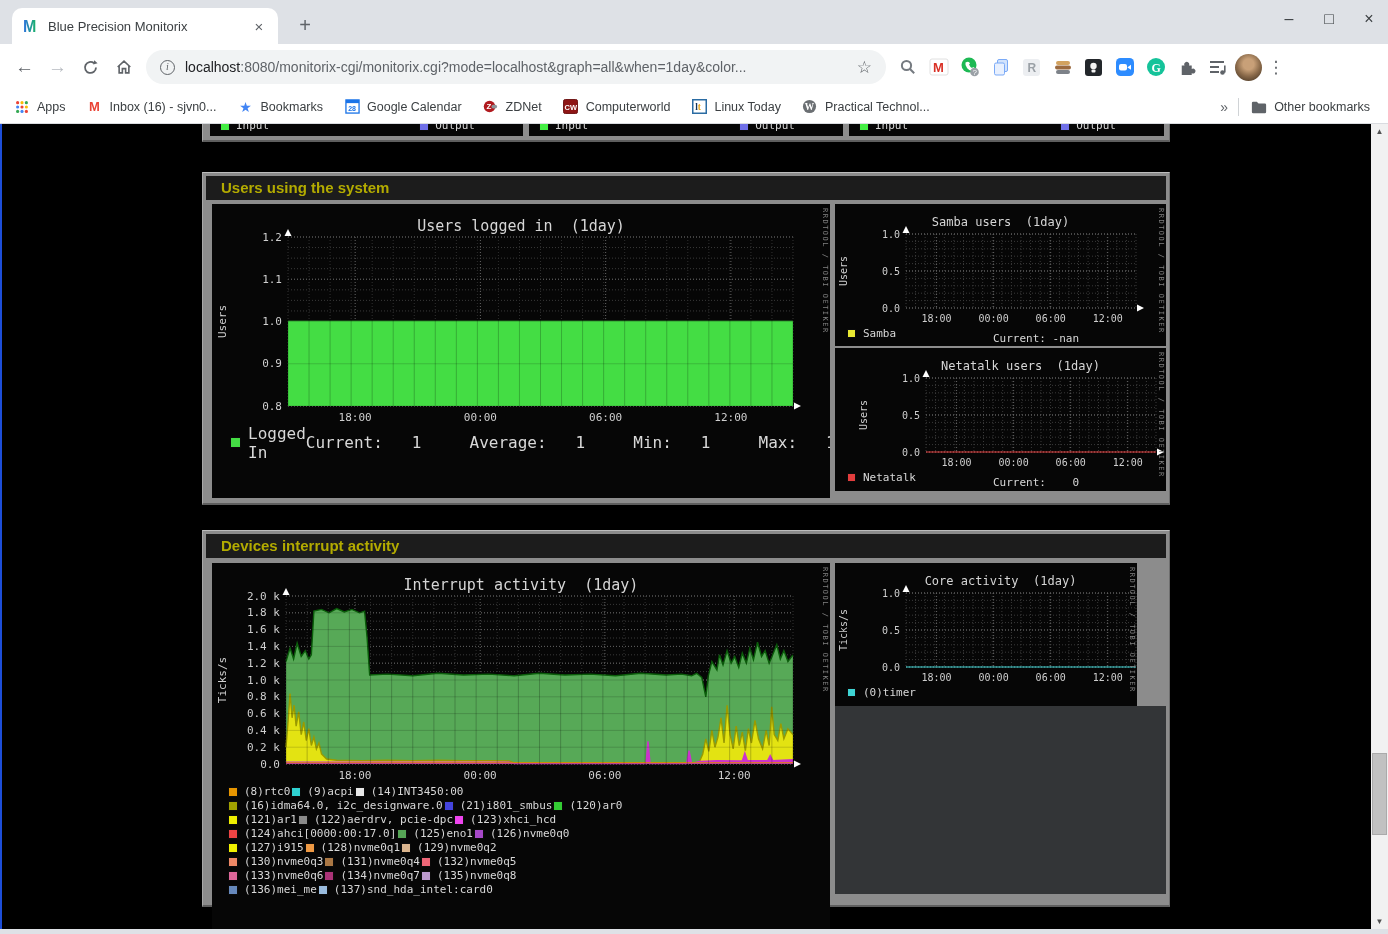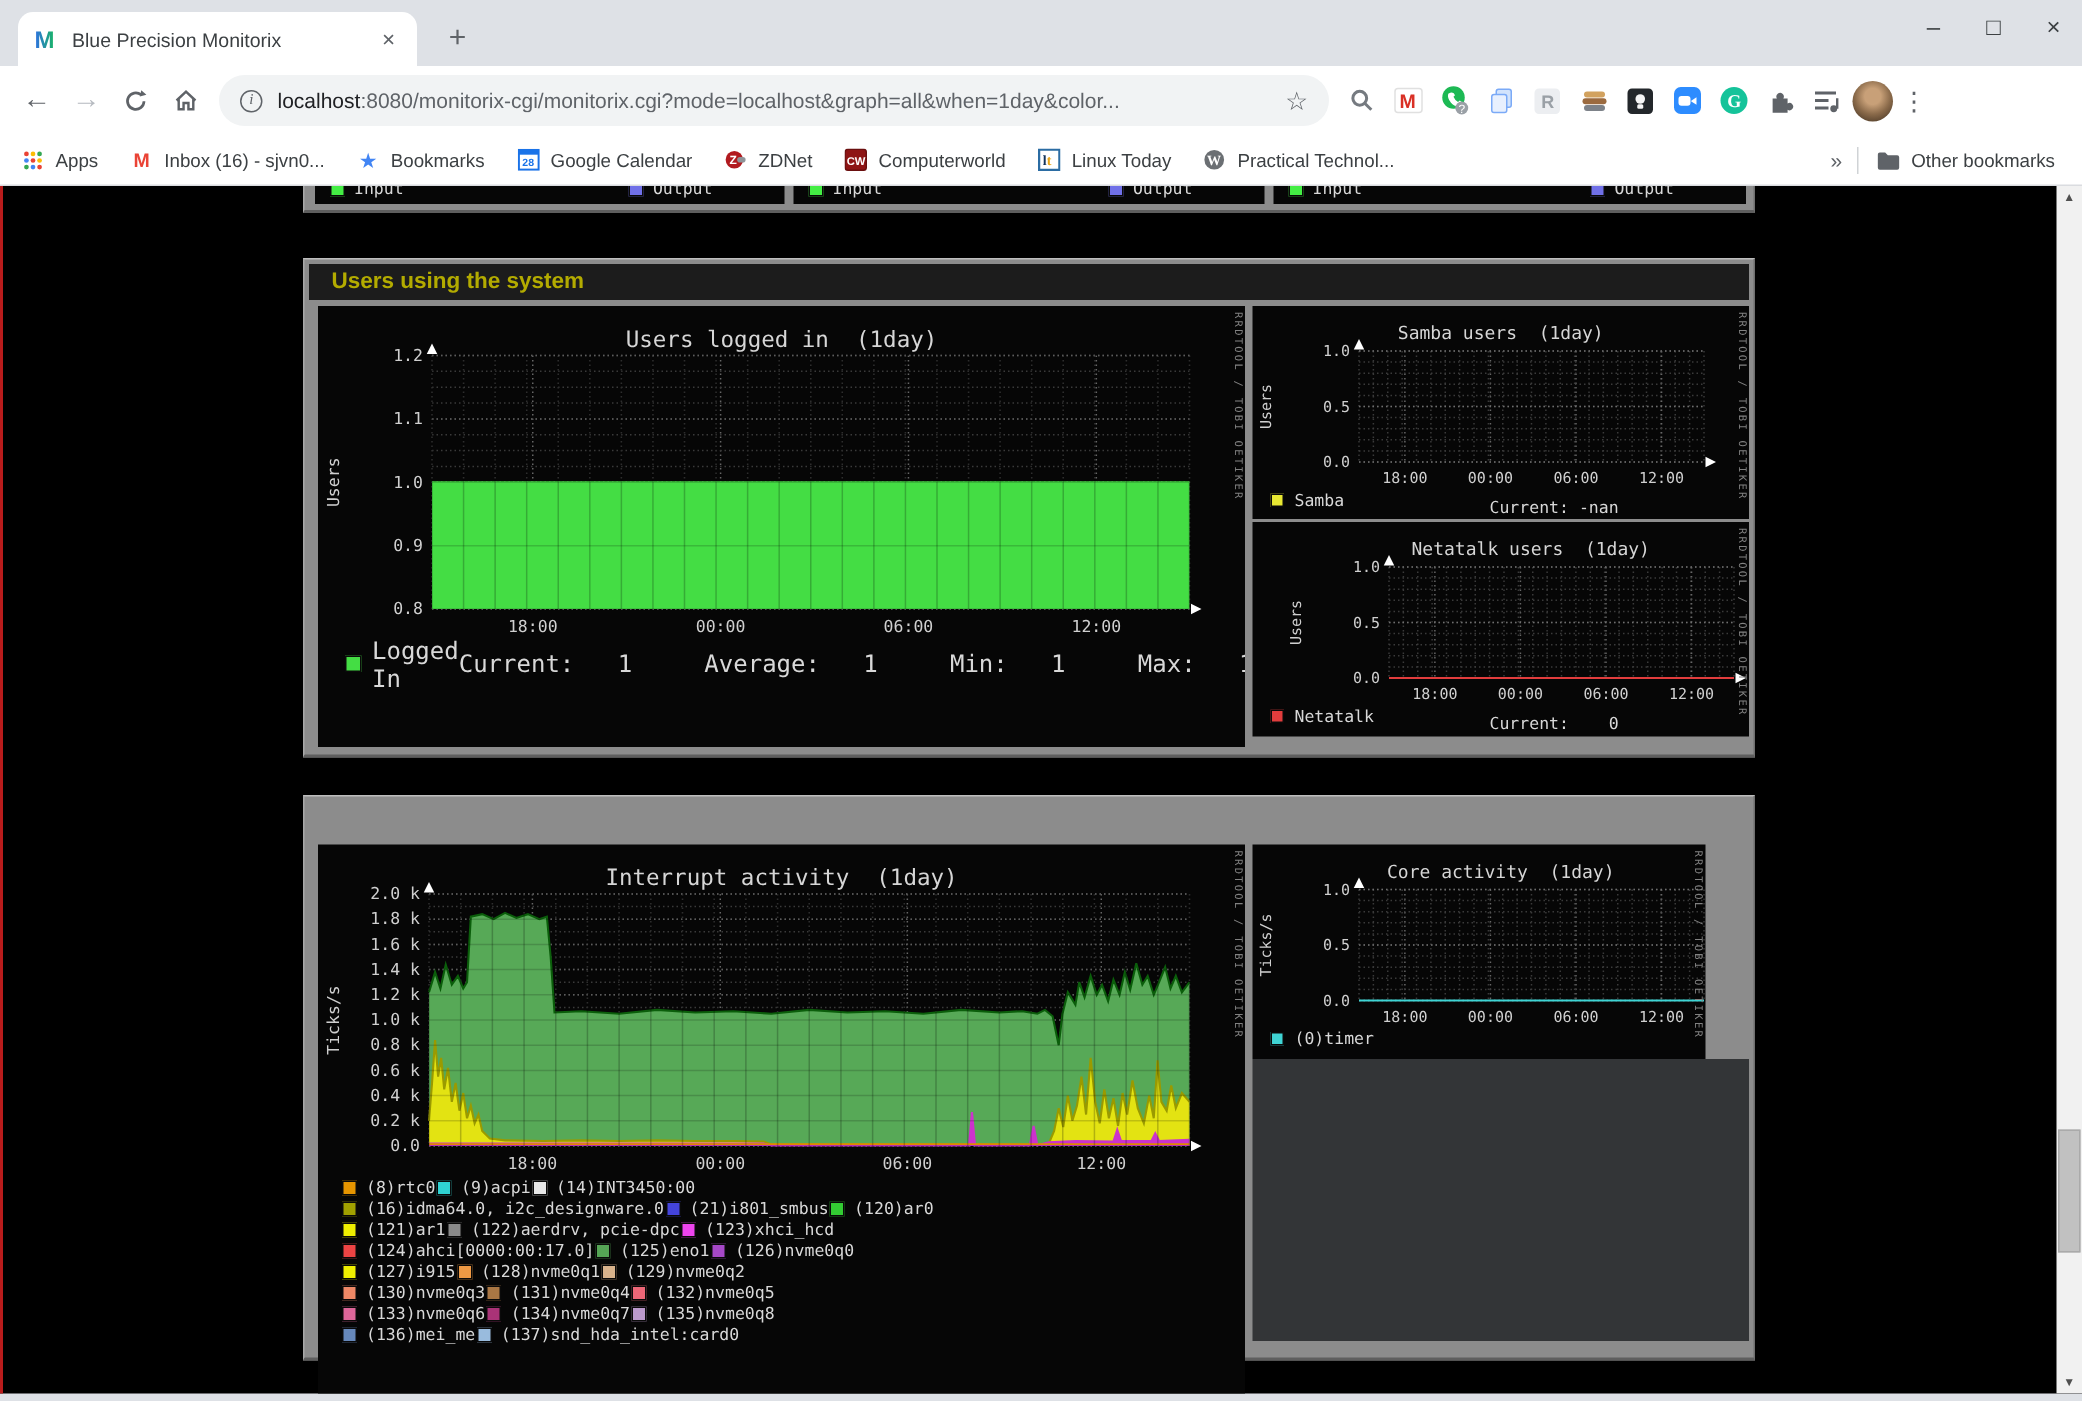--- a/index.html
+++ b/index.html
@@ -37,21 +37,21 @@
 
   
   .bmbar { height:34px; background:#fff; display:flex; align-items:center; padding:0 14px;
            border-bottom:1px solid #dadce0; }
   .bm { display:flex; align-items:center; gap:7px; margin-right:21px; font-size:12.5px; color:#3c4043; white-space:nowrap; }
   .bm-ico { width:16px; height:16px; display:flex; align-items:center; justify-content:center; flex:none; }
   .chev { margin-left:auto; color:#5f6368; font-size:14px; padding:0 10px; }
   .bm-sep { width:1px; height:18px; background:#d0d3d6; margin-right:12px; }
 
   
-  .page { position:relative; height:805px; background:#000; border-left:2px solid #b91c1c; overflow:hidden; }
+  .page { position:relative; height:805px; background:#000; border-left:2px solid #1d4ed8; overflow:hidden; }
   .win-bottom { position:absolute; left:0; right:0; bottom:0; height:4px; background:#dee1e6; }
 
   .scrollbar { position:absolute; top:0; right:0; width:17px; height:805px; background:#f1f1f1; z-index:50; }
   .sb-arrow { position:absolute; left:0; width:17px; height:15px; color:#505050; font-size:8px;
               text-align:center; line-height:15px; }
   .sb-up { top:0; } .sb-down { bottom:0; }
   .sb-thumb { position:absolute; left:1px; top:629px; width:15px; height:82px; background:#c1c1c1; border:1px solid #aaa; }
 
   
   .mx-frame { position:absolute; background:#8c8c8c; border-top:1px solid #bdbdbd; border-left:1px solid #a8a8a8;
@@ -561,20 +561,21 @@
               <span class="sw" style="background: rgb(226, 61, 61);"></span>
               <span class="lname">Netatalk</span>
               <span class="lcur">Current:    0</span>
             </div>
           </div>
         <div class="sig">RRDTOOL / TOBI OETIKER</div>
       </div>
     </div>
 
     <div class="mx-frame" style="left:200px; top:406px; width:968px; height:377px;">
+      <div class="mx-title">Devices interrupt activity</div>
       <div class="panel mid" style="left:9px; top:32px; width:618px; height:397px;text-align:center;"><svg width="618" height="218" viewBox="0 0 618 218">
             <line x1="74" y1="33" x2="74" y2="201" stroke="#3a3a3a" stroke-dasharray="1,2"></line>
             <line x1="95.125" y1="33" x2="95.125" y2="201" stroke="#3a3a3a" stroke-dasharray="1,2"></line>
             <line x1="116.25" y1="33" x2="116.25" y2="201" stroke="#3a3a3a" stroke-dasharray="1,2"></line>
             <line x1="137.375" y1="33" x2="137.375" y2="201" stroke="#3a3a3a" stroke-dasharray="1,2"></line>
             <line x1="158.5" y1="33" x2="158.5" y2="201" stroke="#3a3a3a" stroke-dasharray="1,2"></line>
             <line x1="179.625" y1="33" x2="179.625" y2="201" stroke="#3a3a3a" stroke-dasharray="1,2"></line>
             <line x1="200.75" y1="33" x2="200.75" y2="201" stroke="#3a3a3a" stroke-dasharray="1,2"></line>
             <line x1="221.875" y1="33" x2="221.875" y2="201" stroke="#3a3a3a" stroke-dasharray="1,2"></line>
             <line x1="243" y1="33" x2="243" y2="201" stroke="#3a3a3a" stroke-dasharray="1,2"></line>

